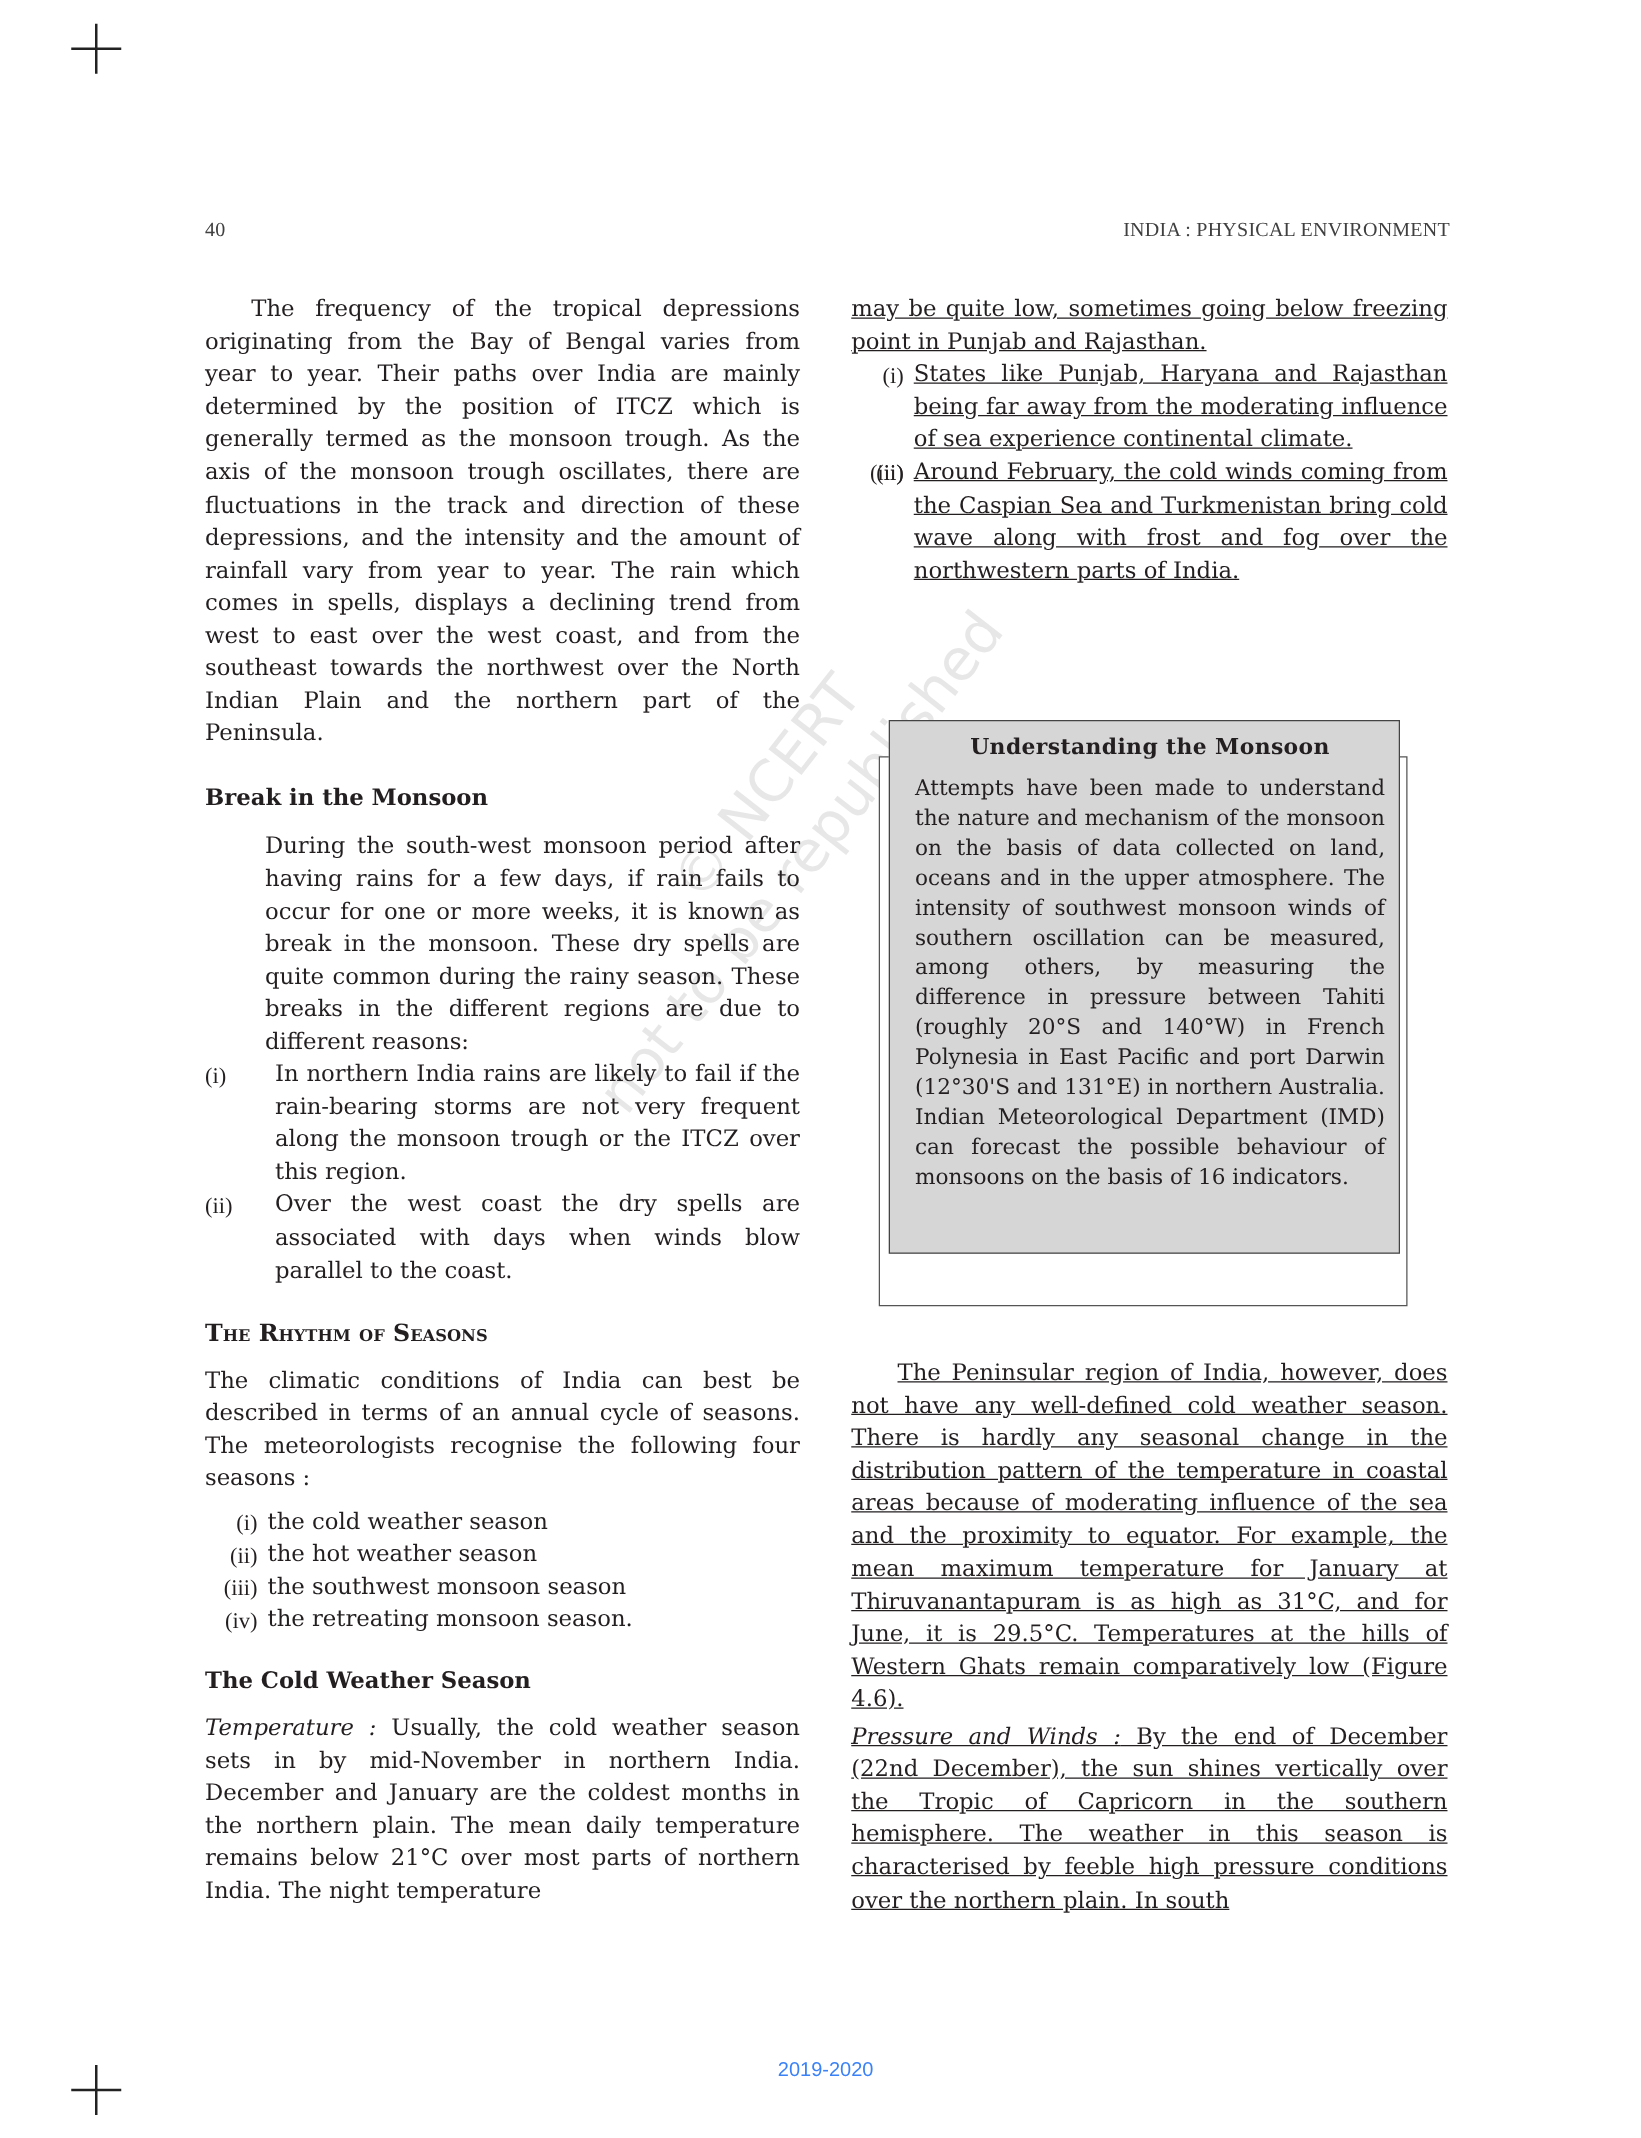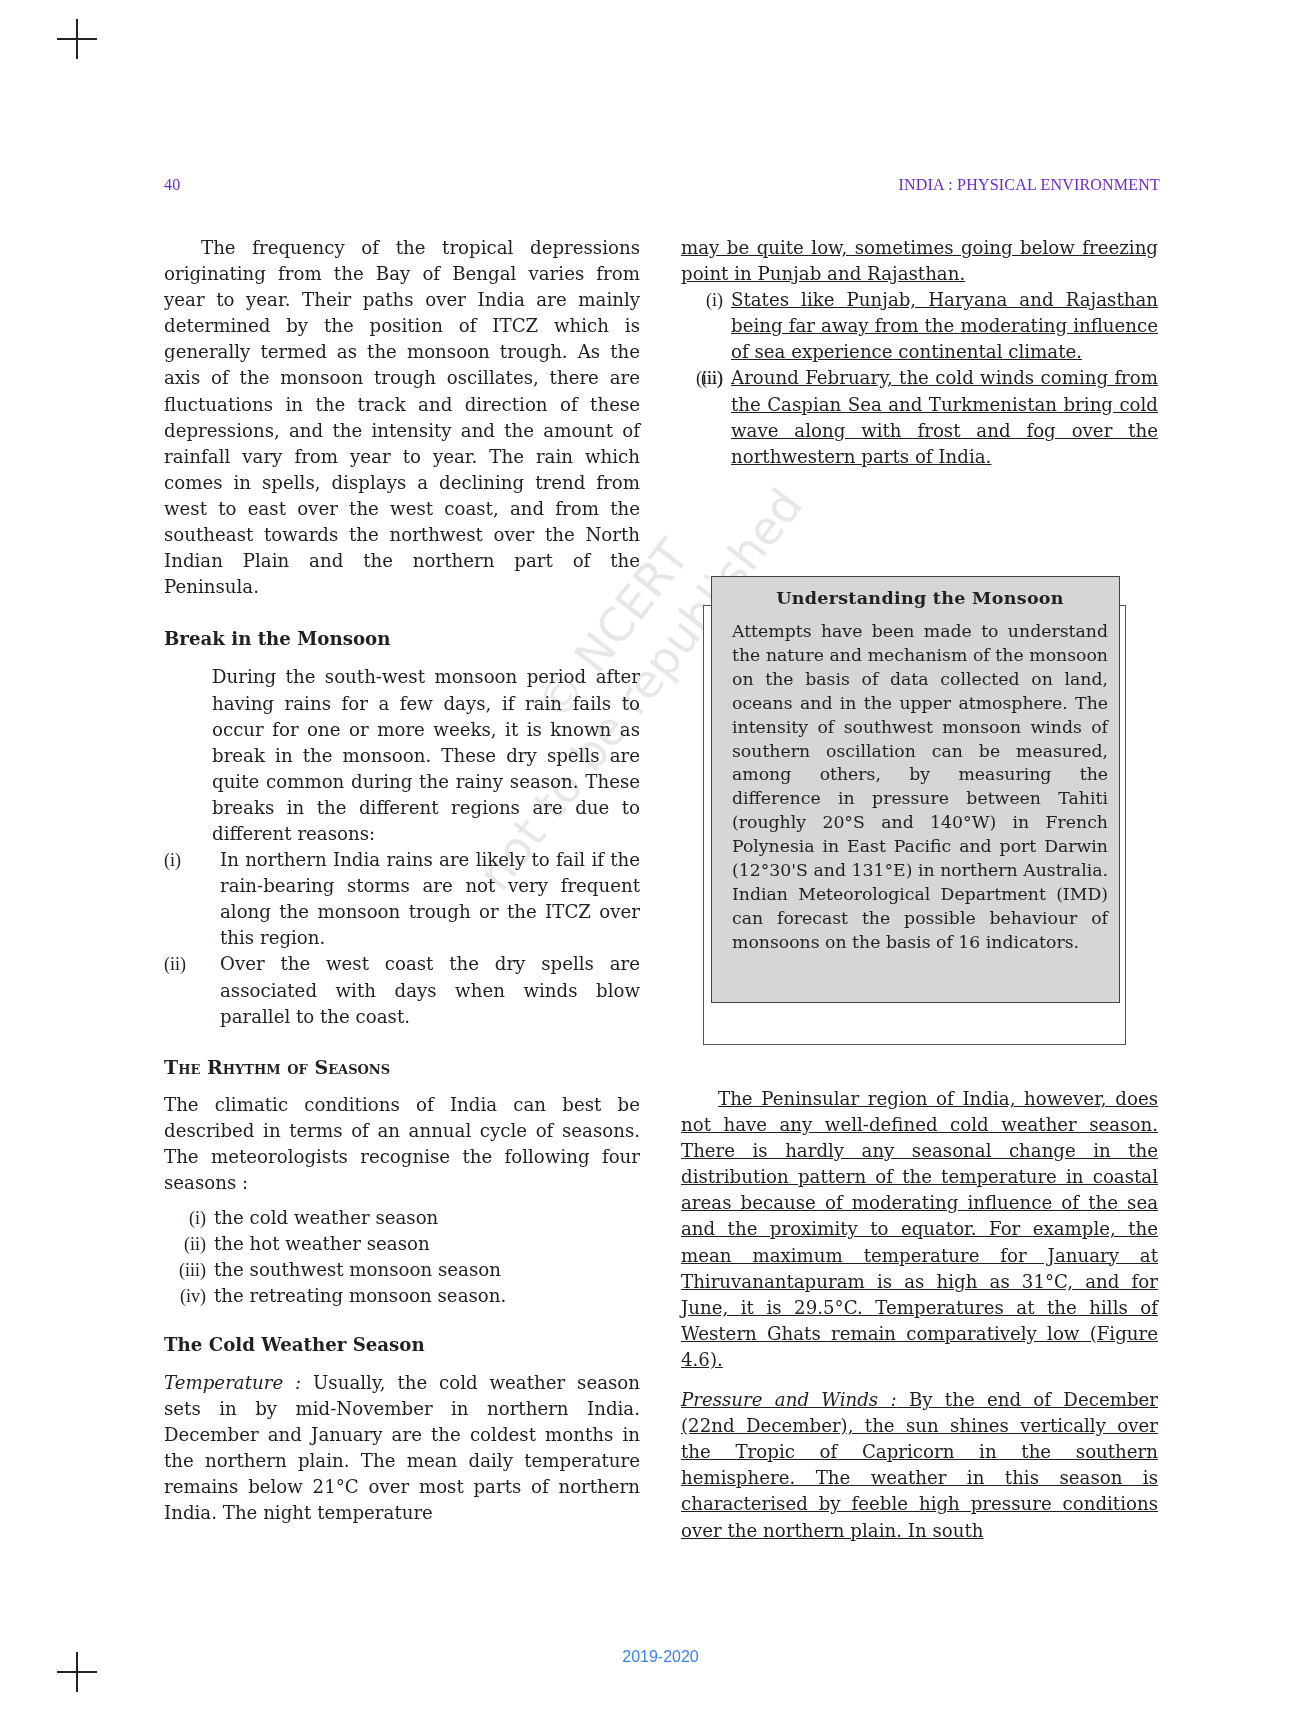--- a/index.html
+++ b/index.html
@@ -1,21 +1,21 @@
 <!DOCTYPE html>
 <html><head>
 <meta charset="utf-8">
 <style>
   html, body { margin: 0; padding: 0; background: #ffffff; }
   body { width: 1313px; height: 1710px; position: relative; overflow: hidden;
          font-family: "DejaVu Serif", "Liberation Serif", serif; color: #231f20; }
   .crop { position: absolute; width: 40px; height: 40px; }
   .crop .h { position: absolute; left: 0; top: 19px; width: 40px; height: 2px; background: #222; }
   .crop .v { position: absolute; left: 19px; top: 0; width: 1.5px; height: 40px; background: #222; }
-  .hdr { position: absolute; top: 176px; font-family: "Liberation Serif", serif; font-size: 16px; letter-spacing: 0.2px; color: #6d28d9; }
+  .hdr { position: absolute; top: 176px; font-family: "Liberation Serif", serif; font-size: 16px; letter-spacing: 0.2px; color: #404040; }
   .col { position: absolute; top: 235px; font-size: 18.2px; line-height: 26.1px; }
   .col p { margin: 0; text-align: justify; }
   .col .indent { text-indent: 37px; }
   .left { left: 164px; width: 476px; }
   .right { left: 681px; width: 477px; text-decoration: underline; }
   .h2 { font-family: "DejaVu Serif", serif; font-weight: bold; font-size: 18.2px; margin: 0; }
   .h2-sc { font-weight: bold; font-variant: small-caps; font-size: 19px; }
   .ol { margin: 0; padding: 0; list-style: none; }
   .ol li { position: relative; text-align: justify; }
   .ol li .num { position: absolute; left: 0; font-family: "Liberation Serif", serif; font-size: 18px; }
@@ -78,21 +78,21 @@
   <p>may be quite low, sometimes going below freezing point in Punjab and Rajasthan.</p>
   <ul class="ol narrow">
     <li><span class="num">(i)</span><span>States like Punjab, Haryana and Rajasthan being far away from the moderating influence of sea experience continental climate.</span></li>
     <li><span class="num">(ii)</span></li>
     <li><span class="num">(iii)</span><span>Around February, the cold winds coming from the Caspian Sea and Turkmenistan bring cold wave along with frost and fog over the northwestern parts of India.</span></li>
   </ul>
 </div>
 
 <div class="col right" style="top:1086px;">
   <p class="indent">The Peninsular region of India, however, does not have any well-defined cold weather season. There is hardly any seasonal change in the distribution pattern of the temperature in coastal areas because of moderating influence of the sea and the proximity to equator. For example, the mean maximum temperature for January at Thiruvanantapuram is as high as 31°C, and for June, it is 29.5°C. Temperatures at the hills of Western Ghats remain comparatively low (Figure 4.6).</p>
-  <p style="margin-top:14px;"><span class="ital">Pressure and Winds :</span><span> By the end of December (22nd December), the sun shines vertically over the Tropic of Capricorn in the southern hemisphere. The weather in this season is characterised by feeble high pressure conditions over the northern plain. In south</span></p>
+  <p style="margin-top:4px;"><span class="ital">Pressure and Winds :</span><span> By the end of December (22nd December), the sun shines vertically over the Tropic of Capricorn in the southern hemisphere. The weather in this season is characterised by feeble high pressure conditions over the northern plain. In south</span></p>
 </div>
 
 <div class="box-outer"></div>
 <div class="box-inner">
   <h4 class="box-title">Understanding the Monsoon</h4>
   <p class="box-body">Attempts have been made to understand the nature and mechanism of the monsoon on the basis of data collected on land, oceans and in the upper atmosphere. The intensity of southwest monsoon winds of southern oscillation can be measured, among others, by measuring the difference in pressure between Tahiti (roughly 20°S and 140°W) in French Polynesia in East Pacific and port Darwin (12°30'S and 131°E) in northern Australia. Indian Meteorological Department (IMD) can forecast the possible behaviour of monsoons on the basis of 16 indicators.</p>
 </div>
 
 <div class="footer">2019-2020</div>
 

